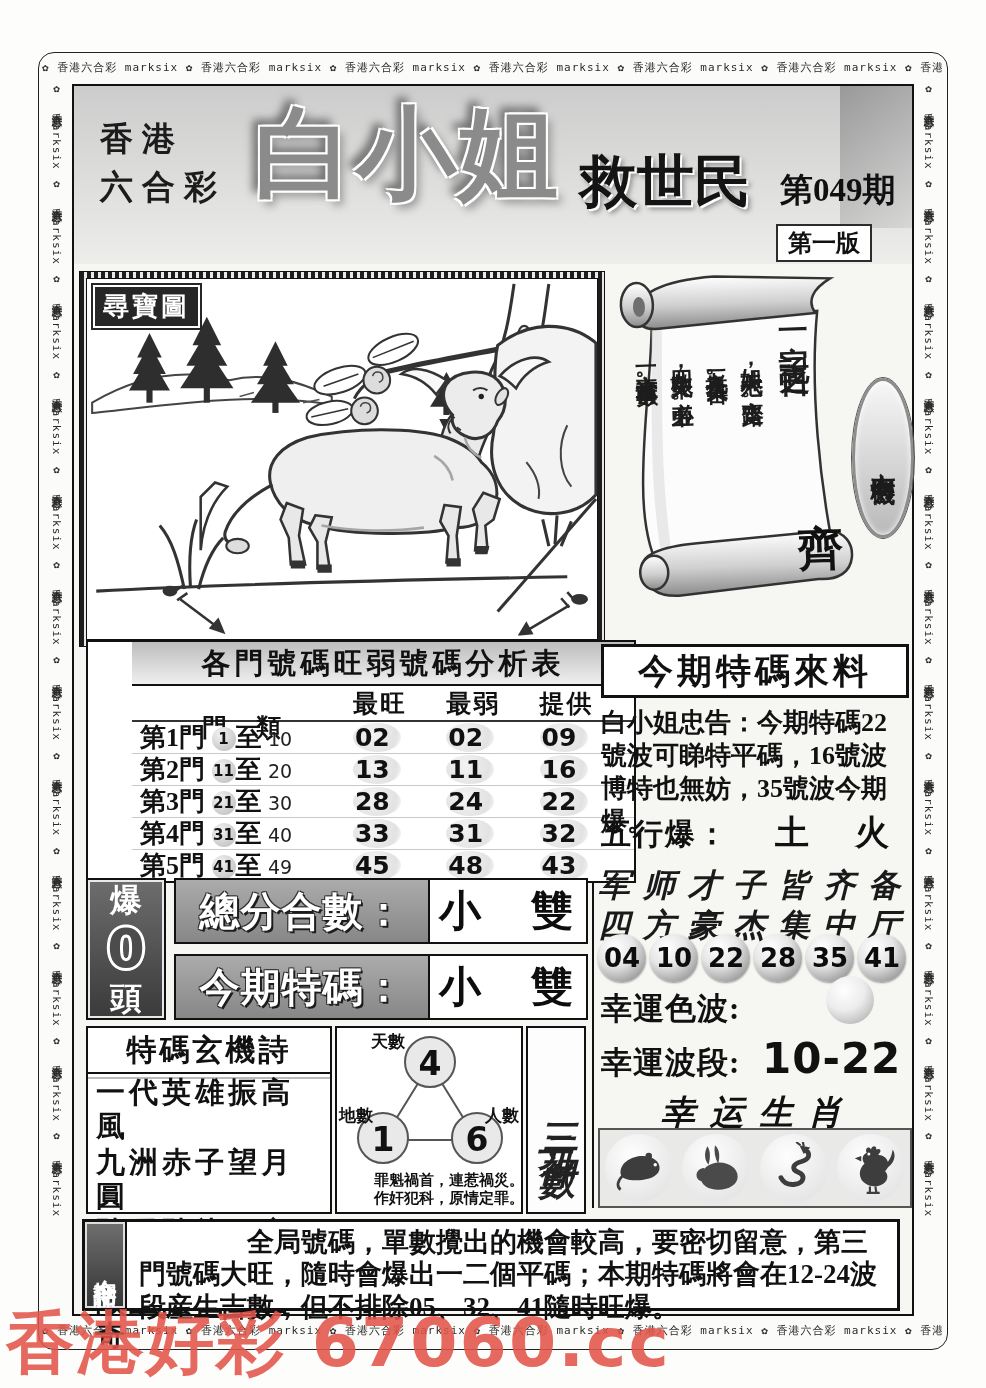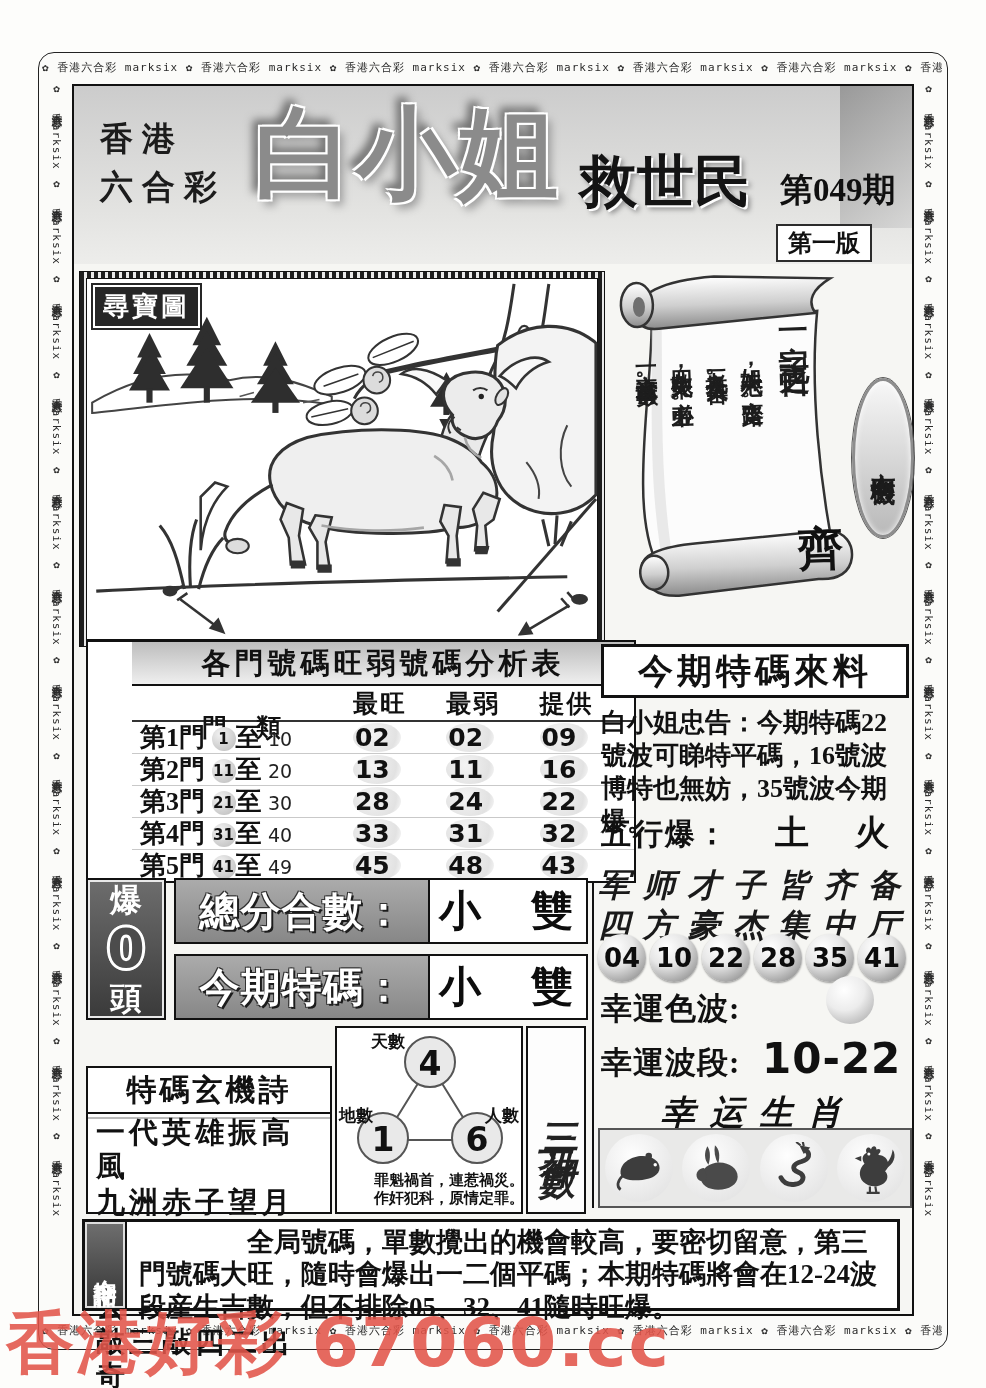--- a/index.html
+++ b/index.html
@@ -92,21 +92,21 @@
   .burst-row.r2{top:76px;}
   .burst-lab{width:256px;background:linear-gradient(180deg,#ababab,#878787);border:2px solid #111;
         box-sizing:border-box;display:flex;align-items:center;justify-content:center;
         font-size:40px;font-weight:900;color:#fff;letter-spacing:1px;
         text-shadow:2px 2px 0 #1c1c1c,-1px -1px 0 #333,1px -1px 0 #333,-1px 1px 0 #333;}
   .burst-val{flex:1;background:#fff;border:2px solid #111;border-left:none;box-sizing:border-box;
         display:flex;align-items:center;justify-content:center;font-size:42px;font-weight:900;
         letter-spacing:4px;color:#0d0d0d;}
   
   .poemrow{position:absolute;left:12px;top:940px;width:502px;height:188px;display:flex;gap:3px;}
-  .poem{width:246px;border:2px solid #111;background:#fff;box-sizing:border-box;margin-top:40px;}
+  .poem{width:246px;border:2px solid #111;background:#fff;box-sizing:border-box;}
   .poem-title{height:44px;line-height:44px;text-align:center;font-size:30px;font-weight:900;
         letter-spacing:3px;border-bottom:2px solid #111;box-shadow:0 3px 0 #fff,0 5px 0 #bbb;}
   .poem-line{font-size:29px;font-weight:900;letter-spacing:.14em;padding:2px 8px 0;line-height:1.17;}
   .tri{width:188px;border:2px solid #111;background:#fff;box-sizing:border-box;position:relative;}
   .tri svg{position:absolute;left:0;top:0;}
   .tri-lab{position:absolute;font-size:17px;font-weight:900;}
   .tri-num{position:absolute;width:48px;text-align:center;font-size:33px;font-weight:900;
         font-family:"DejaVu Sans",sans-serif;}
   .tri-cap{position:absolute;left:0;bottom:4px;width:100%;text-align:center;font-size:15px;
         font-weight:900;line-height:1.25;padding-left:20px;}

